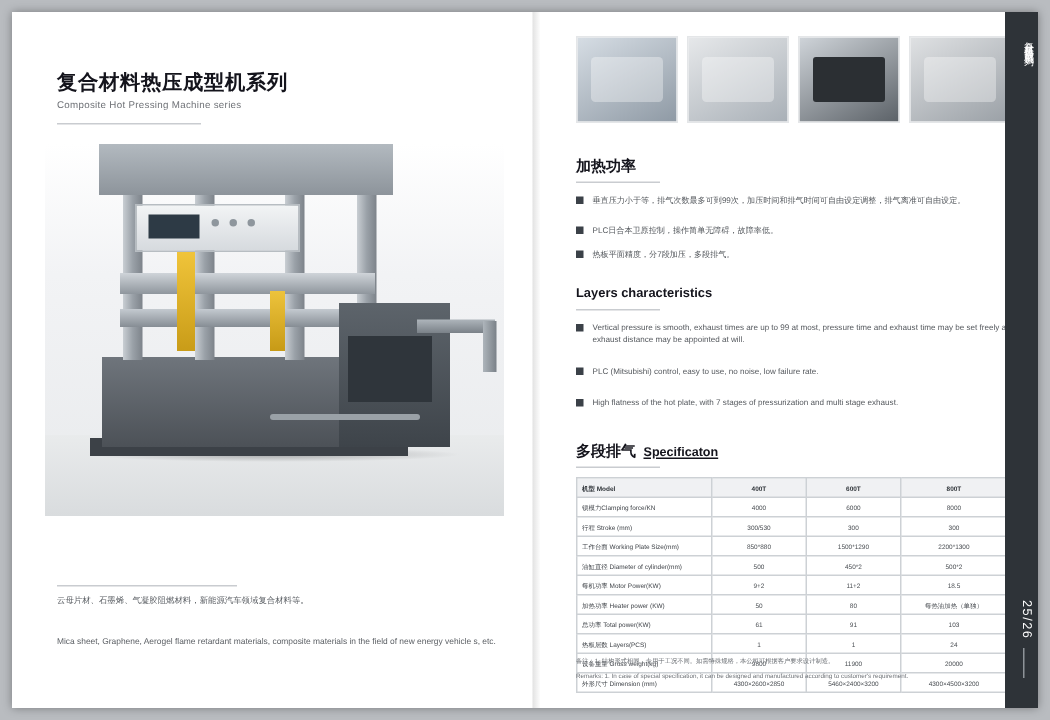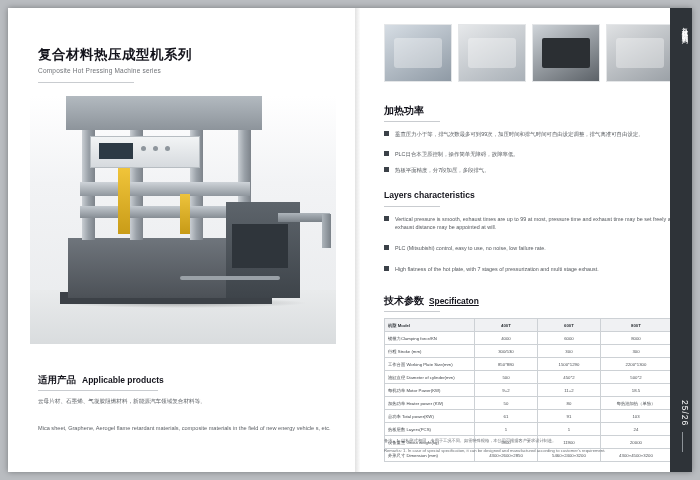--- a/index.html
+++ b/index.html
@@ -152,23 +152,20 @@
         <div class="k" style="left:62px;"></div>
         <div class="k" style="left:74px;"></div>
       </div>
       <div class="m-cab"></div>
       <div class="m-cabface"></div>
       <div class="m-arm"></div>
       <div class="m-armv"></div>
       <div class="m-hose"></div>
     </div>
 
-    <div class="l-app-title">
-      <span>适用产品</span><span class="en">Applicable products</span>
-    </div>
     <div class="l-app-rule"></div>
     <div class="l-app-cn">云母片材、石墨烯、气凝胶阻燃材料，新能源汽车领域复合材料等。</div>
     <div class="l-app-en">Mica sheet, Graphene, Aerogel flame retardant materials, composite materials in the field of new energy vehicle s, etc.</div>
   </div>
 
   <div class="fold"></div>
 
   <div class="right-page">
 
     <div class="r-photos">
@@ -192,21 +189,21 @@
     <div class="bul b2">PLC日合本卫原控制，操作简单无障碍，故障率低。</div>
     <div class="bul b3">热板平面精度，分7段加压，多段排气。</div>
 
     <div class="sect-en">Layers characteristics</div>
     <div class="sect-en-rule"></div>
     <div class="bul e1">Vertical pressure is smooth, exhaust times are up to 99 at most, pressure time and exhaust time may be set freely and exhaust distance may be appointed at will.</div>
     <div class="bul e2">PLC (Mitsubishi) control, easy to use, no noise, low failure rate.</div>
     <div class="bul e3">High flatness of the hot plate, with 7 stages of pressurization and multi stage exhaust.</div>
 
     <div class="spec-cn">
-      <span>技术参数</span><span class="en">Specificaton</span>
+      <span>多段排气</span><span class="en">Specificaton</span>
     </div>
     <div class="spec-rule"></div>
 
     <table class="spec">
       <tbody>
         <tr class="head">
           <td class="lbl">机型 Model</td>
           <td>400T</td>
           <td>600T</td>
           <td>800T</td>

